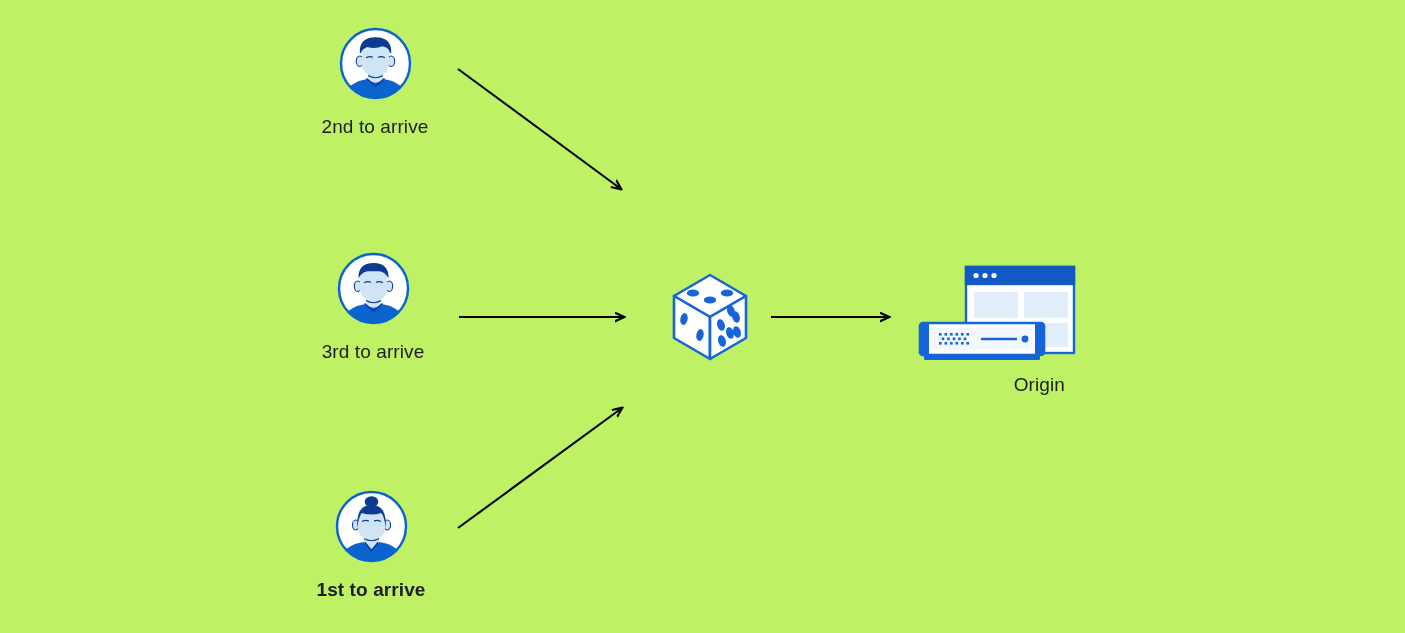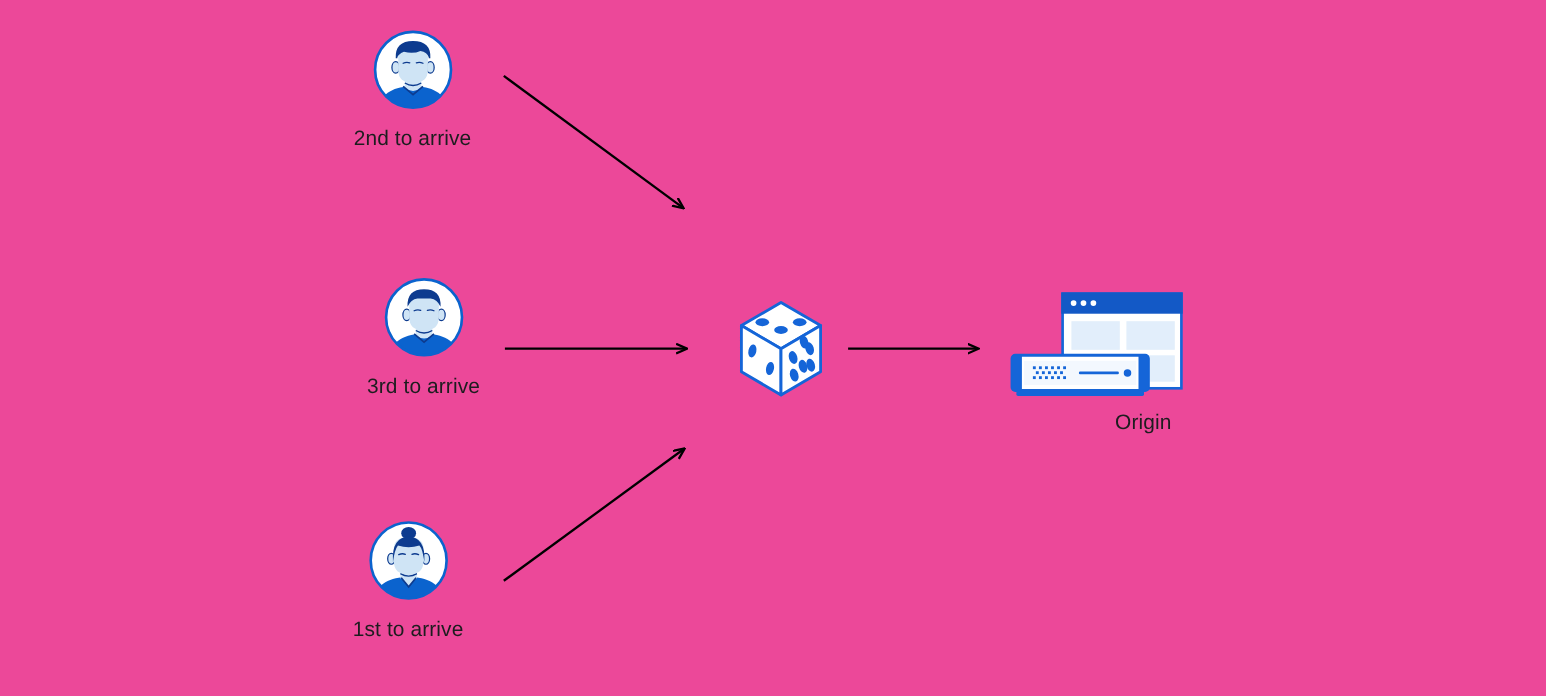--- a/index.html
+++ b/index.html
@@ -9,21 +9,21 @@
     background: #ffffff;
   }
   body {
     font-family: "Liberation Sans", sans-serif;
     -webkit-font-smoothing: antialiased;
   }
   #canvas {
     position: relative;
     width: 1405px;
     height: 633px;
-    background: #ec4899;
+    background: #bef264;
     overflow: hidden;
   }
   .node {
     position: absolute;
     display: flex;
     flex-direction: column;
     align-items: center;
   }
   .node-label {
     font-family: "Liberation Sans", sans-serif;
@@ -103,21 +103,21 @@
 
           <path d="M38,42 q4,-2 8,-0.5" fill="none" stroke="#0d3b8f" stroke-width="1.6" stroke-linecap="round"></path>
           <path d="M54,41.5 q4,-1.5 8,0.5" fill="none" stroke="#0d3b8f" stroke-width="1.6" stroke-linecap="round"></path>
         </g>
         <circle cx="50" cy="50" r="46" fill="none" stroke="#0b63ce" stroke-width="3.2"></circle>
       </svg>
     </div>
     <div class="node-label">2nd to arrive</div>
   </div>
 
-  <div class="node avatar-node" style="left:305px; top:251px;">
+  <div class="node avatar-node" style="left:293px; top:251px;">
     <div class="avatar-wrap">
       <svg viewBox="0 0 100 100" width="75" height="75">
         <defs>
           <clipPath id="clipB">
               <circle cx="50" cy="50" r="46"></circle>
             </clipPath>
         </defs>
         <circle cx="50" cy="50" r="46" fill="#ffffff"></circle>
         <g clip-path="url(#clipB)">
           <path d="M6,100 C10,79 26,70 50,70 C74,70 90,79 94,100 Z" fill="#0b63ce"></path>
@@ -130,21 +130,21 @@
           <path d="M30,37 q-1,-21 20,-21 q21,0 20,21 q-4,-9 -12,-10 l-16,0 q-8,1 -12,10 Z" fill="#0d3b8f"></path>
           <path d="M38,42 q4,-2 8,-0.5" fill="none" stroke="#0d3b8f" stroke-width="1.6" stroke-linecap="round"></path>
           <path d="M54,41.5 q4,-1.5 8,0.5" fill="none" stroke="#0d3b8f" stroke-width="1.6" stroke-linecap="round"></path>
         </g>
         <circle cx="50" cy="50" r="46" fill="none" stroke="#0b63ce" stroke-width="3.2"></circle>
       </svg>
     </div>
     <div class="node-label">3rd to arrive</div>
   </div>
 
-  <div class="node avatar-node" style="left:291px; top:472px;">
+  <div class="node avatar-node" style="left:291px; top:489px;font-weight:bold;">
     <div class="avatar-wrap">
       <svg viewBox="0 0 100 100" width="75" height="75">
         <defs>
           <clipPath id="clipC">
               <circle cx="50" cy="50" r="46"></circle>
             </clipPath>
         </defs>
         <circle cx="50" cy="50" r="46" fill="#ffffff"></circle>
         <g clip-path="url(#clipC)">
           <path d="M6,100 C10,79 26,70 50,70 C74,70 90,79 94,100 Z" fill="#0b63ce"></path>

